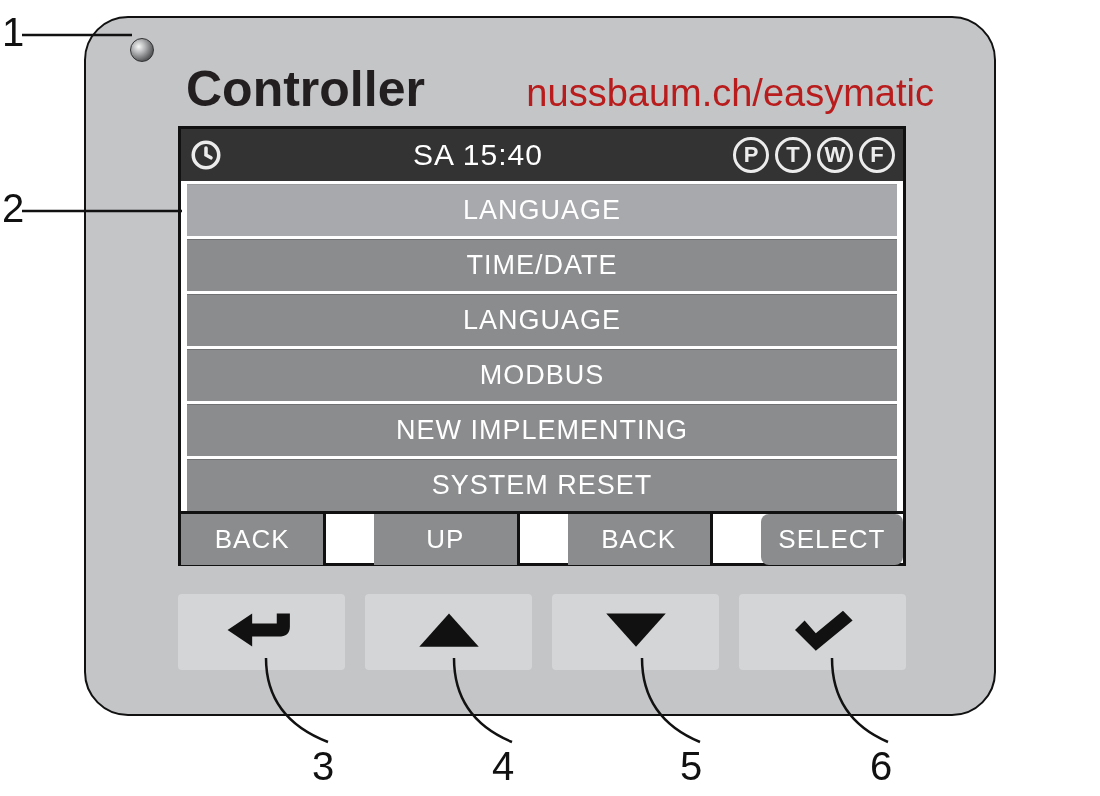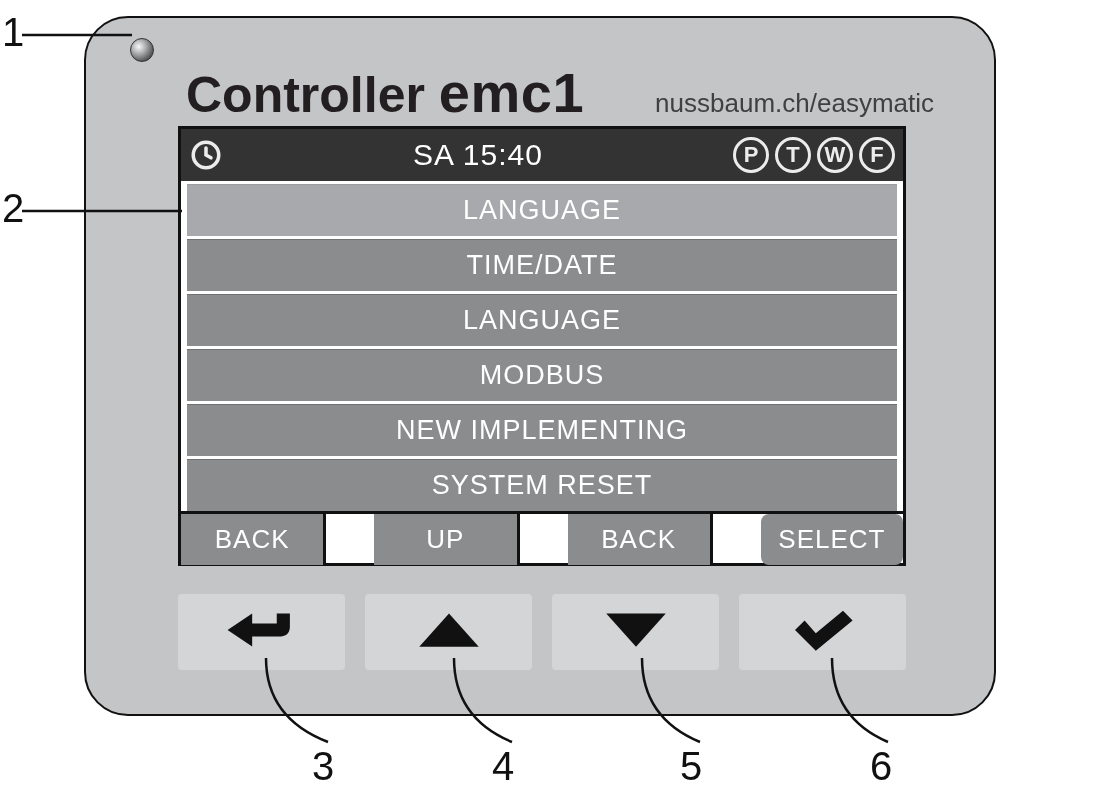--- a/index.html
+++ b/index.html
@@ -34,21 +34,21 @@
       position: absolute;
       left: 100px;
       top: 42px;
       right: 60px;
       display: flex;
       justify-content: space-between;
       align-items: baseline;
     }
     .title { font-size: 50px; font-weight: 700; color: #231f20; }
     .title .emc { font-size: 56px; font-weight: 700; letter-spacing: 0.5px; }
-    .url { font-size: 26px; color: #404040; }
+    .url { font-size: 38px; color: #b91c1c; }
 
     .screen-frame {
       position: absolute;
       left: 92px;
       top: 108px;
       width: 728px;
       height: 440px;
       background: #fff;
       border: 3px solid #111;
     }

